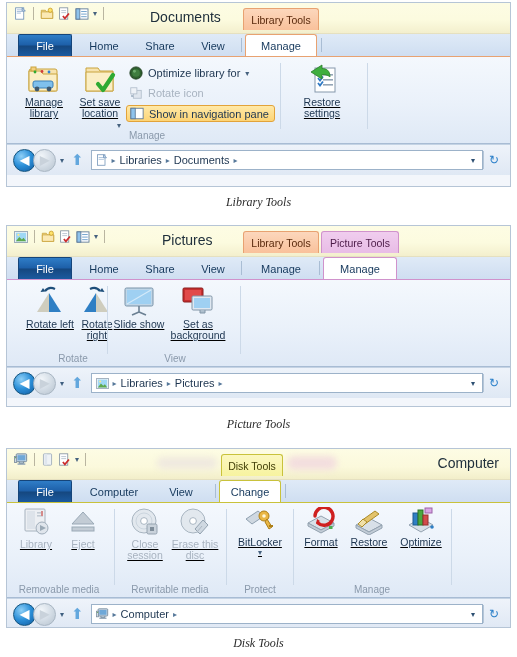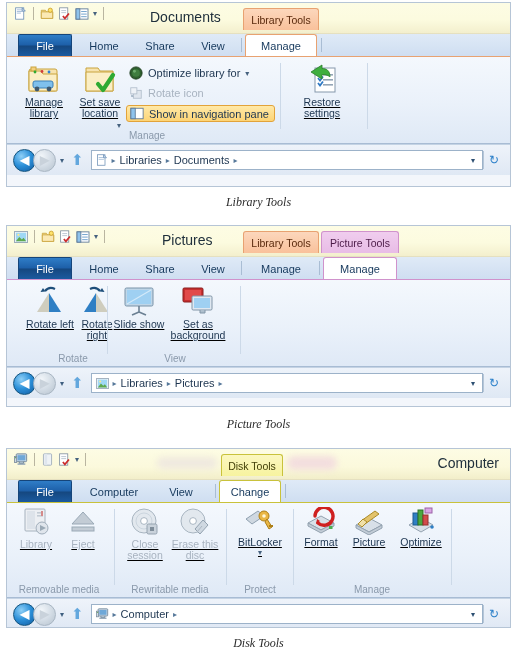--- a/index.html
+++ b/index.html
@@ -652,21 +652,21 @@
         </div>
         <div class="bigbtn" style="left:46px;top:4px;width:54px;">
           <span class="ic">
             <svg width="32" height="28" viewBox="0 0 32 28">
               <path d="M3 18 L16 11 L29 18 L16 25 Z" fill="#d8e0e8" stroke="#93a2b0"></path>
               <path d="M3 18 L3 21 L16 28 L29 21 L29 18 L16 25 Z" fill="#c2ccd6" stroke="#93a2b0"></path>
               <path d="M8 14 L22 4 L26 7 L12 17 Z" fill="#e3c36b" stroke="#ab8b28"></path>
               <path d="M5 17 L10 12 L14 15 L9 20 Z" fill="#f0e0a8" stroke="#ab8b28"></path>
             </svg>
           </span>
-          <span class="lbl">Picture</span>
+          <span class="lbl">Restore</span>
         </div>
         <div class="bigbtn" style="left:97px;top:4px;width:56px;">
           <span class="ic">
             <svg width="32" height="28" viewBox="0 0 32 28">
               <path d="M4 18 L16 11 L28 18 L16 25 Z" fill="#d8e0e8" stroke="#93a2b0"></path>
               <rect x="8" y="6" width="5" height="12" fill="#2f7fc4" stroke="#1d5b90"></rect>
               <rect x="13" y="3" width="5" height="15" fill="#4aa83f" stroke="#2d7226"></rect>
               <rect x="18" y="8" width="5" height="10" fill="#d24b4b" stroke="#98302f"></rect>
               <rect x="20" y="1" width="7" height="5" fill="#d9a6e4" stroke="#9b63a8"></rect>
               <circle cx="27" cy="20" r="1.8" fill="#2f7fc4"></circle>

